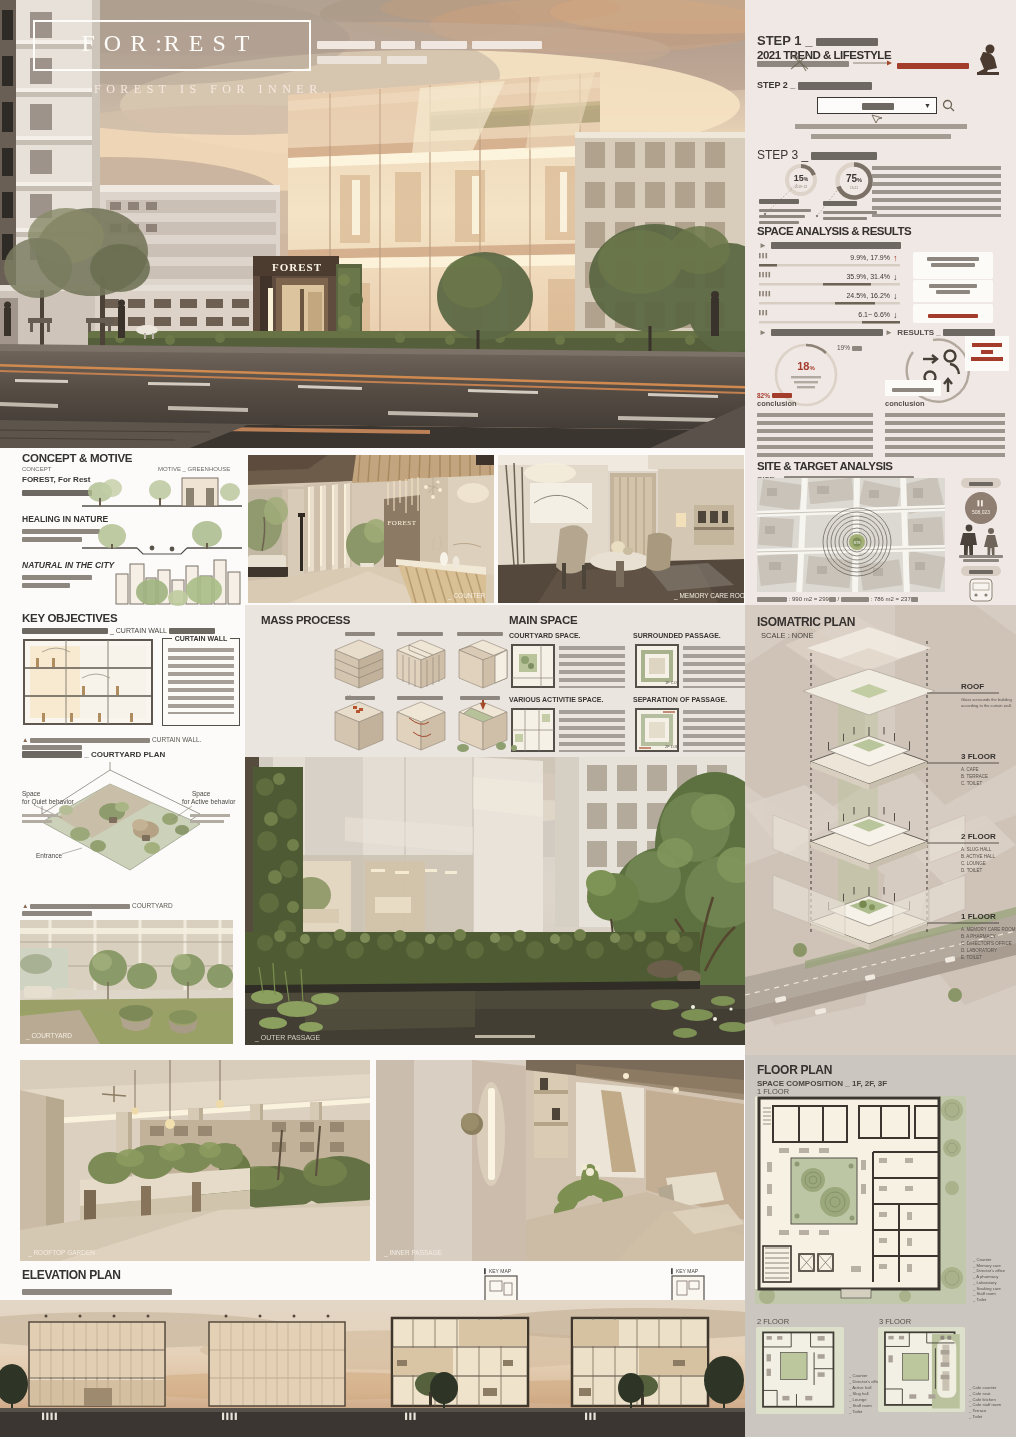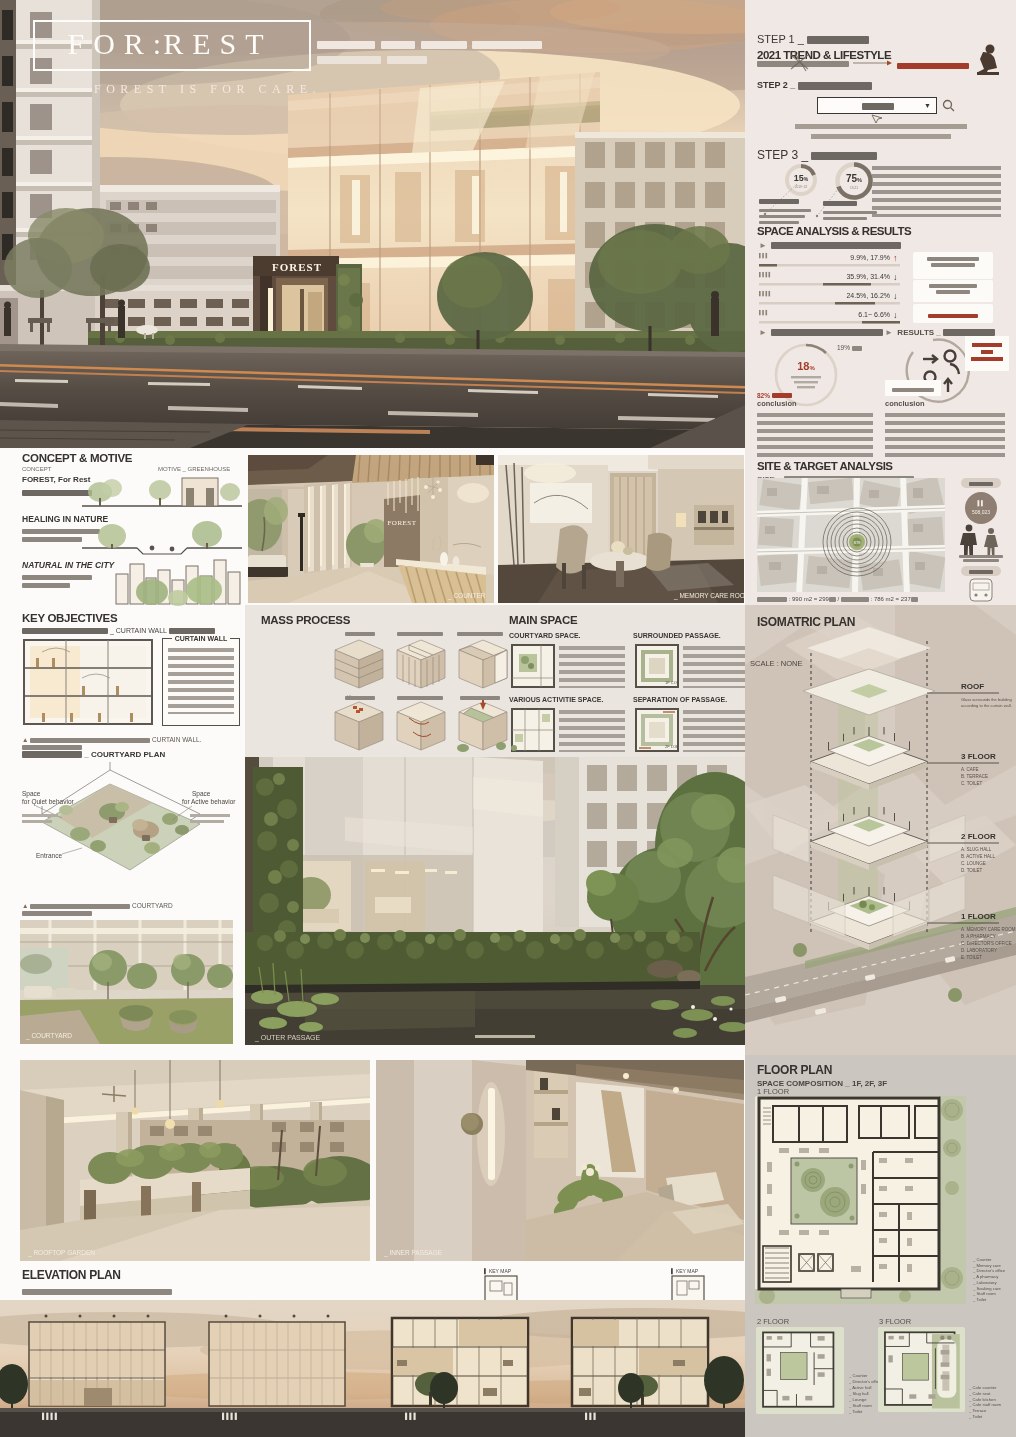--- a/index.html
+++ b/index.html
@@ -312,23 +312,23 @@
   <polygon points="0,424 430,430 430,434 0,428" fill="#bd8158"></polygon>
   <polygon points="0,420 250,424 190,448 0,448" fill="#5d544b"></polygon>
   <g stroke="#3f3831" stroke-width="1" opacity="0.7">
     <line x1="0" y1="430" x2="210" y2="432"></line>
           <line x1="0" y1="438" x2="175" y2="440"></line>
   </g>
   <polygon points="745,405 650,448 745,448" fill="#59514a"></polygon>
 </svg>
 
 <div class="abs" style="left:33px;top:20px;width:274px;height:47px;border:2px solid #fdfcf8;"></div>
-<div class="abs" style="left:33px;top:20px;width:274px;height:47px;line-height:47px;text-align:center;font-family:'Liberation Serif',serif;font-size:30px;color:#fdfcf8;letter-spacing:9px;">FOR<span style="letter-spacing:2px">:</span>REST</div>
-
-<div class="abs" style="left:94px;top:82px;width:260px;font-family:'Liberation Serif',serif;font-size:12px;color:#f6e8df;letter-spacing:5.5px;">FOREST IS FOR CARE.</div>
+<div class="abs" style="left:33px;top:20px;width:274px;height:47px;line-height:47px;text-align:center;font-family:'Liberation Serif',serif;font-size:24px;color:#fdfcf8;letter-spacing:9px;">FOR<span style="letter-spacing:2px">:</span>REST</div>
+
+<div class="abs" style="left:94px;top:82px;width:260px;font-family:'Liberation Serif',serif;font-size:12px;color:#f6e8df;letter-spacing:5.5px;">FOREST IS FOR INNER.</div>
 
 <div class="abs" style="left:317px;top:39px;width:300px;">
   <span class="krl" style="width:58px;height:8px;background:#f0e8e0;"></span>
   <span class="krl" style="width:34px;height:8px;background:#f0e8e0;margin-left:3px;"></span>
   <span class="krl" style="width:46px;height:8px;background:#f0e8e0;margin-left:3px;"></span>
   <span class="krl" style="width:70px;height:8px;background:#f0e8e0;margin-left:3px;"></span><br>
   <span class="krl" style="width:64px;height:8px;background:#ebe2d9;margin-top:6px;"></span>
   <span class="krl" style="width:40px;height:8px;background:#ebe2d9;margin-top:6px;margin-left:3px;"></span>
 </div>
 </div>
@@ -1384,21 +1384,21 @@
       <text x="405" y="118">▌▌▌</text>
       <text x="585" y="118">▌▌▌</text>
     </g>
   </svg>
 </div>
 
 <div class="abs" style="left:745px;top:0;width:271px;height:458px;">
 
   <div class="abs sec-title" style="left:12px;top:17px;font-size:11.5px;letter-spacing:-0.5px;margin-top:32px;">2021 TREND &amp; LIFESTYLE</div>
 
-  <div class="abs" style="left:12px;top:33px;font-size:11px;font-weight:normal;">STEP 1 _ <span class="kr" style="width:62px;height:8px;"></span></div>
+  <div class="abs" style="left:12px;top:33px;font-size:13px;font-weight:bold;">STEP 1 _ <span class="kr" style="width:62px;height:8px;"></span></div>
 
   <div class="abs" style="left:12px;top:60px;font-size:7px;color:#55504a;"><span class="krl" style="width:92px;height:6px;"></span></div>
   <svg class="abs" style="left:108px;top:56px;" width="40" height="14" viewBox="0 0 40 14">
     <line x1="0" y1="7" x2="34" y2="7" stroke="#8d8276" stroke-width="1"></line>
     <polygon points="34,4.5 39,7 34,9.5" fill="#a4492a"></polygon>
   </svg>
   <div class="abs" style="left:152px;top:60px;"><span style="display:inline-block;width:72px;height:6px;background:#a43c2c;border-radius:1px;"></span></div>
 
   <svg class="abs" style="left:228px;top:44px;" width="30" height="32" viewBox="0 0 30 32">
     <circle cx="17" cy="5" r="4.5" fill="#4a3a30"></circle>
@@ -1693,21 +1693,21 @@
           <rect x="200" y="352" width="10" height="5" rx="1.5" transform="rotate(-12 205 354)"></rect>
           <rect x="70" y="404" width="11" height="5" rx="1.5" transform="rotate(-12 75 406)"></rect>
         </g>
 
     <circle cx="55" cy="345" r="7" fill="#8a9668"></circle>
     <circle cx="130" cy="330" r="6" fill="#93a072"></circle>
     <circle cx="210" cy="390" r="7" fill="#8a9668"></circle>
   </svg>
 
   <div class="abs sec-title" style="left:12px;top:10px;font-size:12px;">ISOMATRIC PLAN</div>
-  <div class="abs" style="left:5px;top:26px;font-size:7.5px;color:#4a453f;margin-top:28px;">SCALE : NONE</div>
+  <div class="abs" style="left:16px;top:26px;font-size:7.5px;color:#4a453f;">SCALE : NONE</div>
 
   <svg class="abs" style="left:0;top:0;" width="271" height="450" viewBox="0 0 271 450">
 
     <g stroke="#3a3633" stroke-width="1" stroke-dasharray="3,3">
       <line x1="66" y1="48" x2="66" y2="330"></line>
       <line x1="182" y1="36" x2="182" y2="330"></line>
     </g>
 
     <polygon points="93,100 133,100 133,330 93,330" fill="#b5c294" opacity="0.38"></polygon>
 

